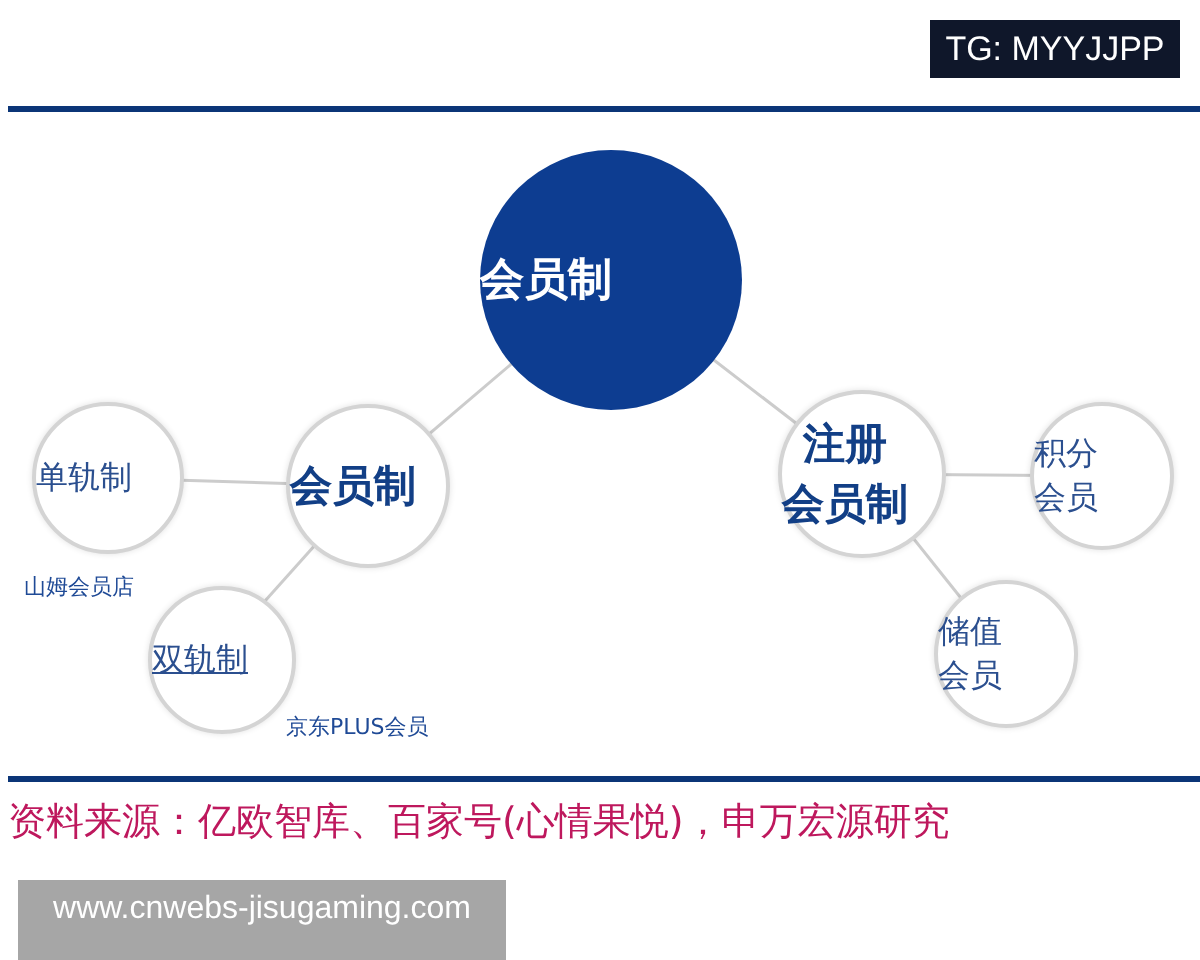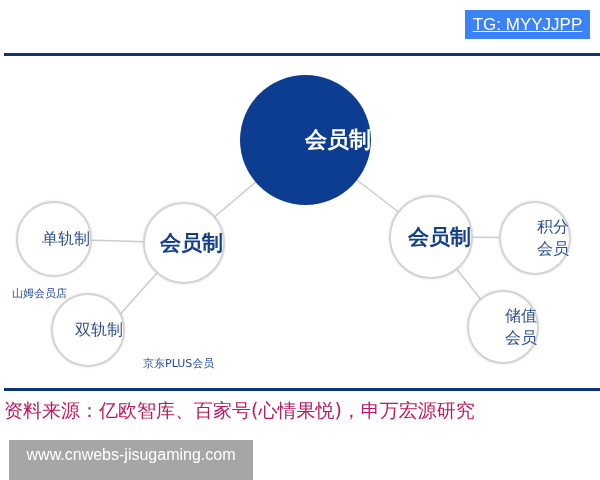--- a/index.html
+++ b/index.html
@@ -1,24 +1,24 @@
 <!DOCTYPE html>
 <html><head>
 <meta charset="utf-8">
 <style>
   html, body { margin:0; padding:0; }
   body { width:600px; height:480px; background:#ffffff; position:relative; overflow:hidden;
          font-family: "DejaVu Sans", sans-serif; }
-  .wm-top { position:absolute; left:465px; top:10px; width:125px; height:29px; background:#3b82f6;
-            color:#ffffff; font-family:"Liberation Sans", sans-serif; font-size:17px; line-height:29px; text-align:center;text-decoration:underline; }
+  .wm-top { position:absolute; left:465px; top:10px; width:125px; height:29px; background:#0f172a;
+            color:#ffffff; font-family:"Liberation Sans", sans-serif; font-size:17px; line-height:29px; text-align:center; }
   .rule { position:absolute; left:4px; right:0; height:3px; background:#0b3577; }
   .rule-top { top:53px; }
   .rule-bottom { top:388px; }
   svg.diagram { position:absolute; left:0; top:0; }
-  .node { position:absolute; border-radius:50%; display:flex; align-items:center; justify-content:flex-end;
+  .node { position:absolute; border-radius:50%; display:flex; align-items:center; justify-content:flex-start;
           text-align:center; box-sizing:border-box; }
   .node-main { background:#0d3d91; color:#fff; font-weight:bold; font-size:22px; }
   .node-l1 { background:#fff; border:2px solid #d4d4d4; color:#123f86; font-weight:bold; font-size:21px; line-height:30px; box-shadow:0 0 3px rgba(0,0,0,0.12); }
   .node-l2 { background:#fff; border:2px solid #d4d4d4; color:#2b4f8f; font-size:16px; line-height:22px; box-shadow:0 0 3px rgba(0,0,0,0.12); }
   .caption { position:absolute; color:#1f4a96; font-size:11px; white-space:nowrap; }
   .source { position:absolute; left:4px; top:398px; color:#be185d; font-size:19px; white-space:nowrap; letter-spacing:0px; }
   .wm-bottom { position:absolute; left:9px; top:440px; width:244px; height:45px; background:#a6a6a6; color:#fff;
                font-family:"Liberation Sans", sans-serif; font-size:16px; line-height:30px; text-align:center; }
   .stack span { display:block; }
 </style>
@@ -42,35 +42,36 @@
 </div>
 
 <div class="node node-l1 stack" style="left:143px;top:202px;width:82px;height:82px;">
   <div>
     <span>会员制</span>
   </div>
 </div>
 
 <div class="node node-l1 stack" style="left:389px;top:195px;width:84px;height:84px;">
   <div>
+    <span>注册</span>
     <span>会员制</span>
   </div>
 </div>
 
 <div class="node node-l2" style="left:16px;top:201px;width:76px;height:76px;">
   <span>单轨制</span>
 </div>
 <div class="caption" style="left:12px;top:286px;text-align:center;">山姆会员店</div>
 
-<div class="node node-l2" style="left:51px;top:293px;width:74px;height:74px;">
+<div class="node node-l2" style="left:74px;top:293px;width:74px;height:74px;text-decoration:underline;">
   <span>双轨制</span>
 </div>
 <div class="caption" style="left:143px;top:356px;">京东PLUS会员</div>
 
-<div class="node node-l2 stack" style="left:499px;top:201px;width:72px;height:74px;">
+<div class="node node-l2 stack" style="left:515px;top:201px;width:72px;height:74px;">
   <div>
     <span>积分</span>
     <span>会员</span>
   </div>
 </div>
 
 <div class="node node-l2 stack" style="left:467px;top:290px;width:72px;height:74px;">
   <div>
     <span>储值</span>
     <span>会员</span>

